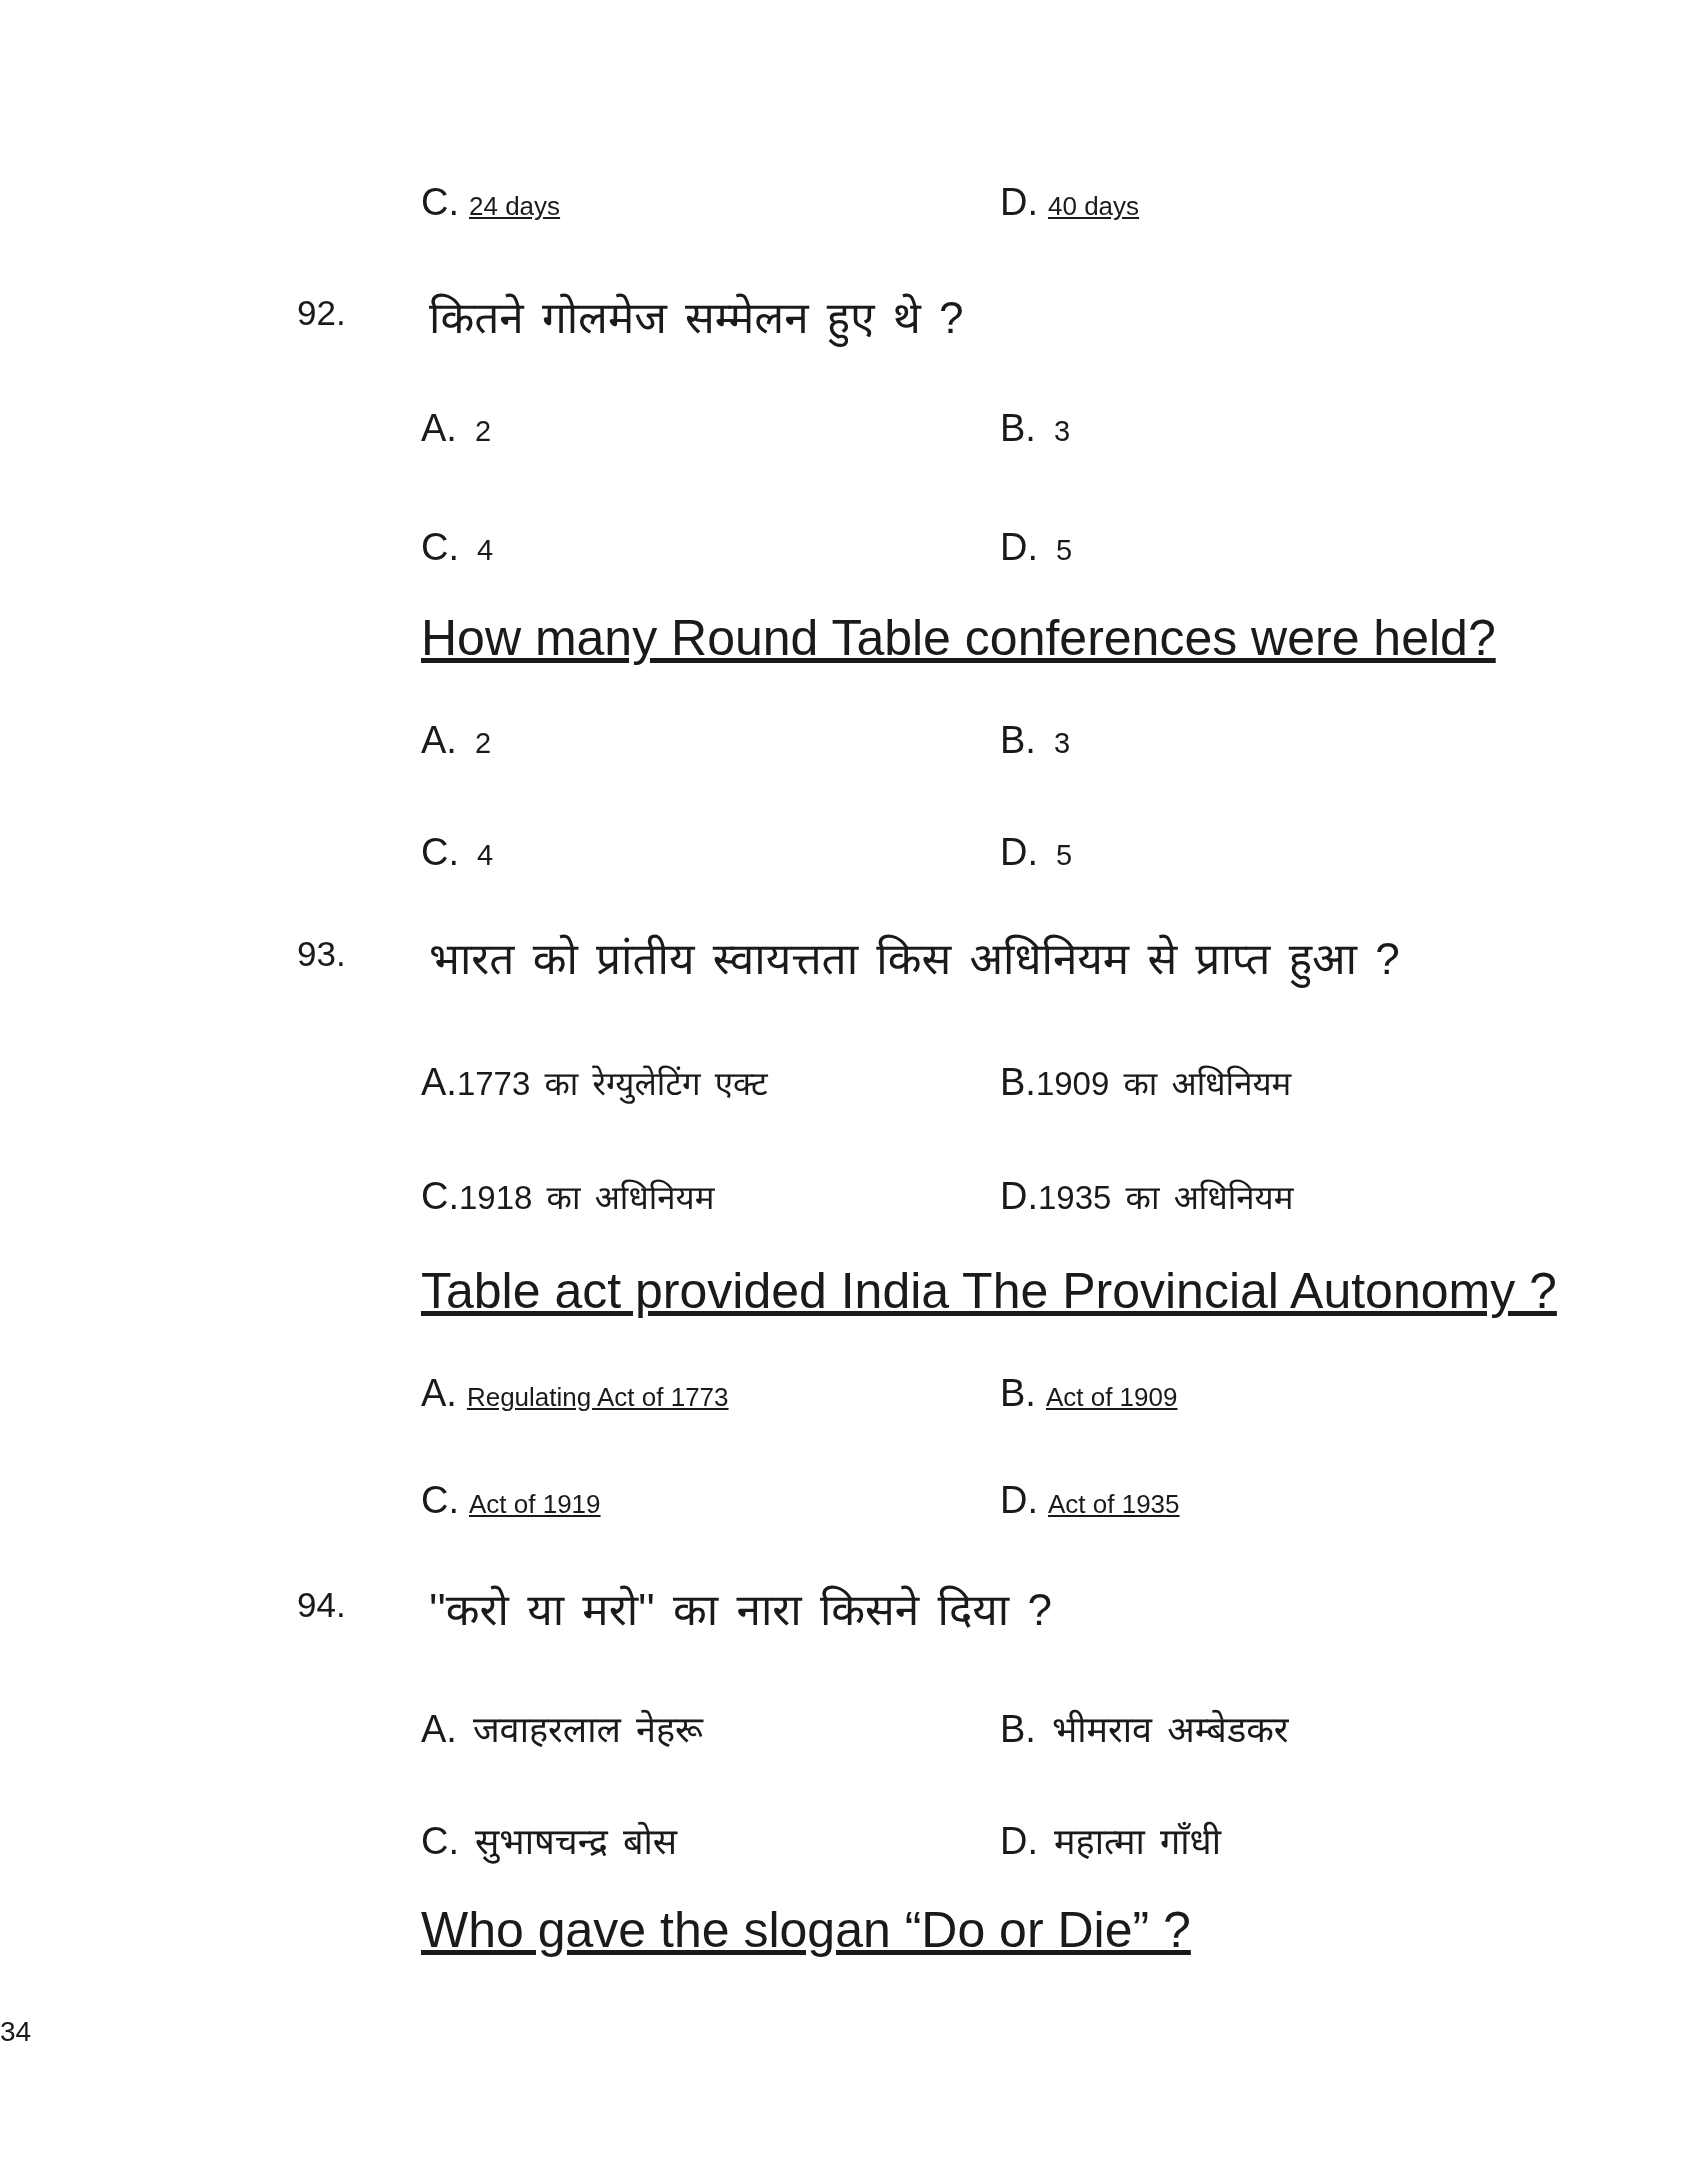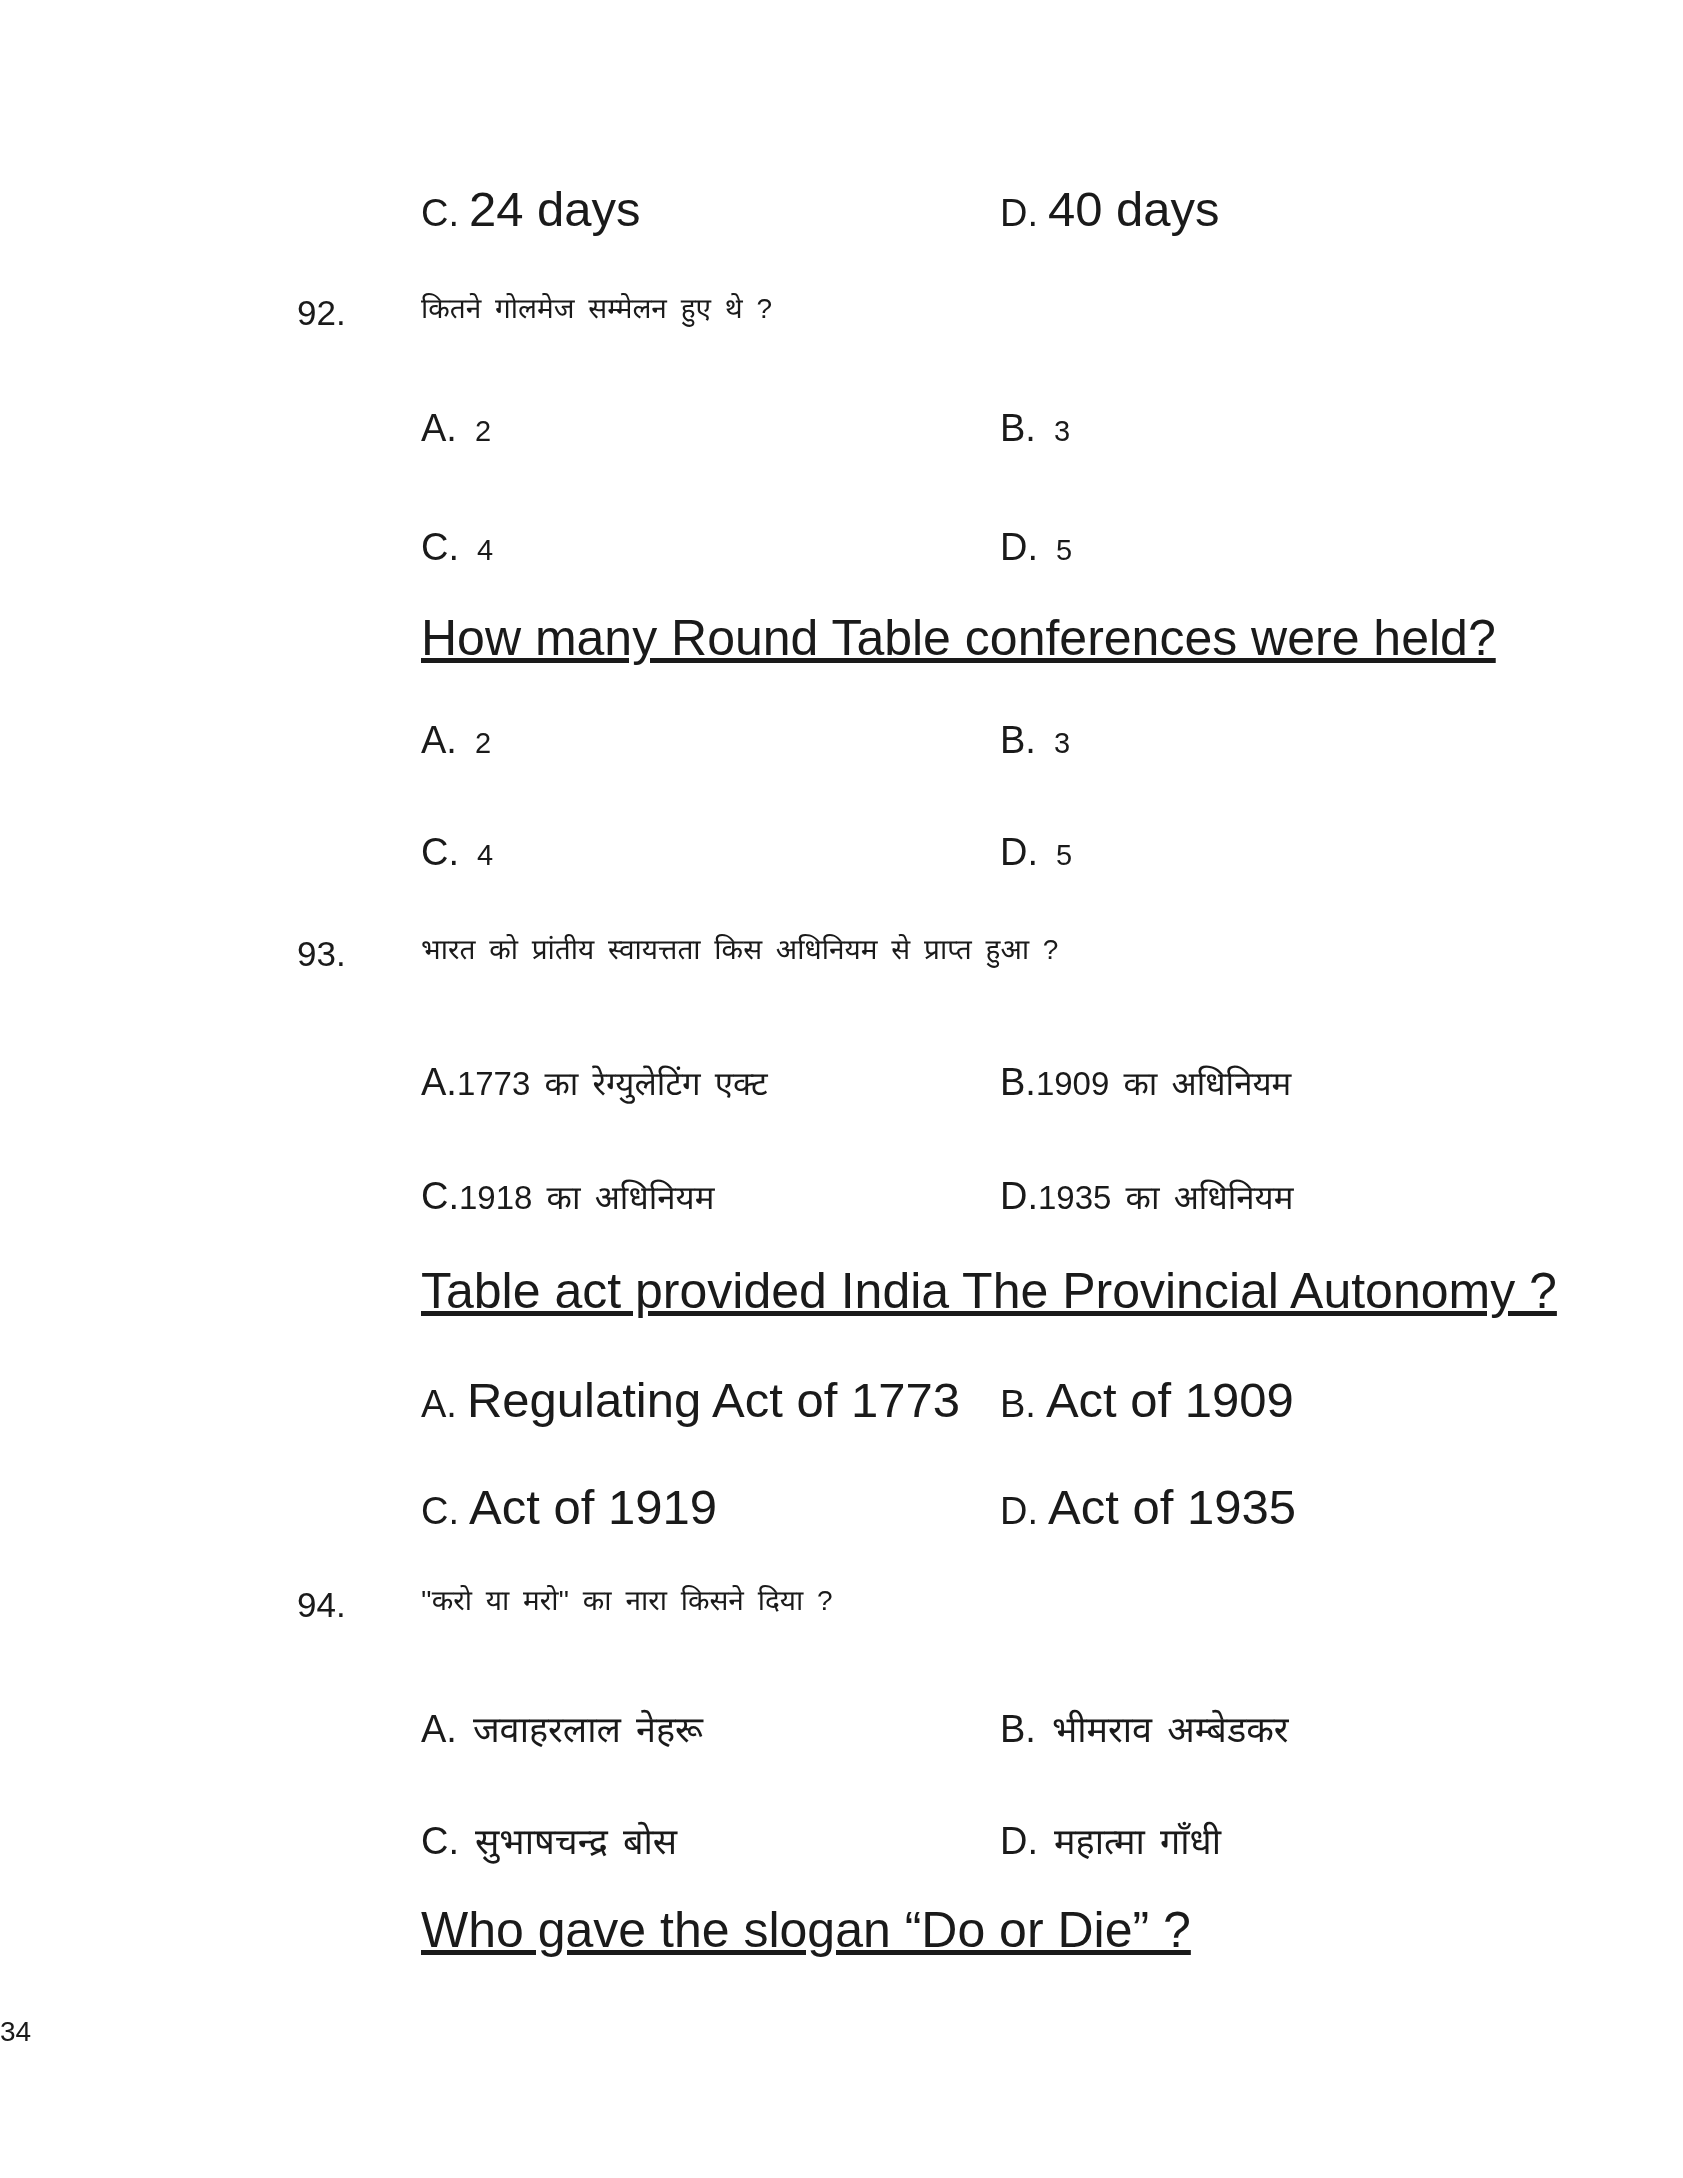--- a/index.html
+++ b/index.html
@@ -35,45 +35,47 @@
   .colB {
     position: absolute;
     left: 1000px;
   }
   .eng {
     font-size: 50px;
     line-height: 1.15;
     text-decoration: underline;
   }
   .hi-q {
-    font-size: 28px;
+    font-size: 44px;
     line-height: 1.15;
     word-spacing: 6px;
+    margin-left: 8px;
   }
   .opt-letter {
     font-size: 38px;
     line-height: 1.15;
   }
   .opt-num {
     font-size: 29px;
     margin-left: 18px;
   }
   .opt-hi {
     font-size: 33px;
     margin-left: 0;
     word-spacing: 5px;
   }
   .opt-hi-name {
     font-size: 36px;
     margin-left: 16px;
     word-spacing: 5px;
   }
   .opt-en {
-    font-size: 49px;
+    font-size: 26px;
     margin-left: 10px;
+    text-decoration: underline;
   }
   .page-num {
     position: absolute;
     left: 0;
     width: 100%;
     text-align: left;
     font-size: 28px;
   }
 </style>
 </head>

